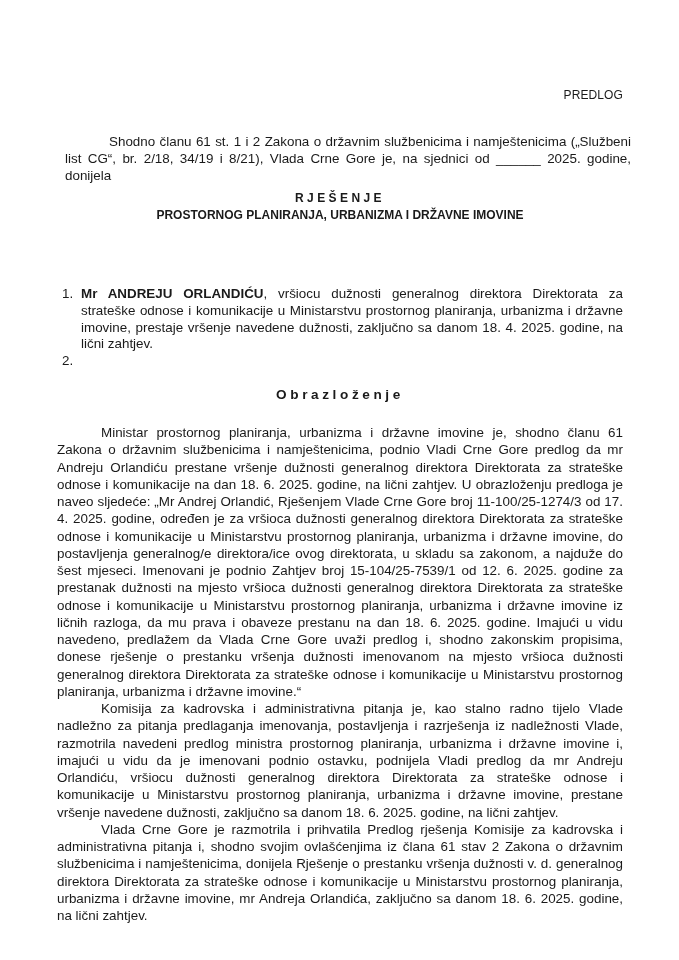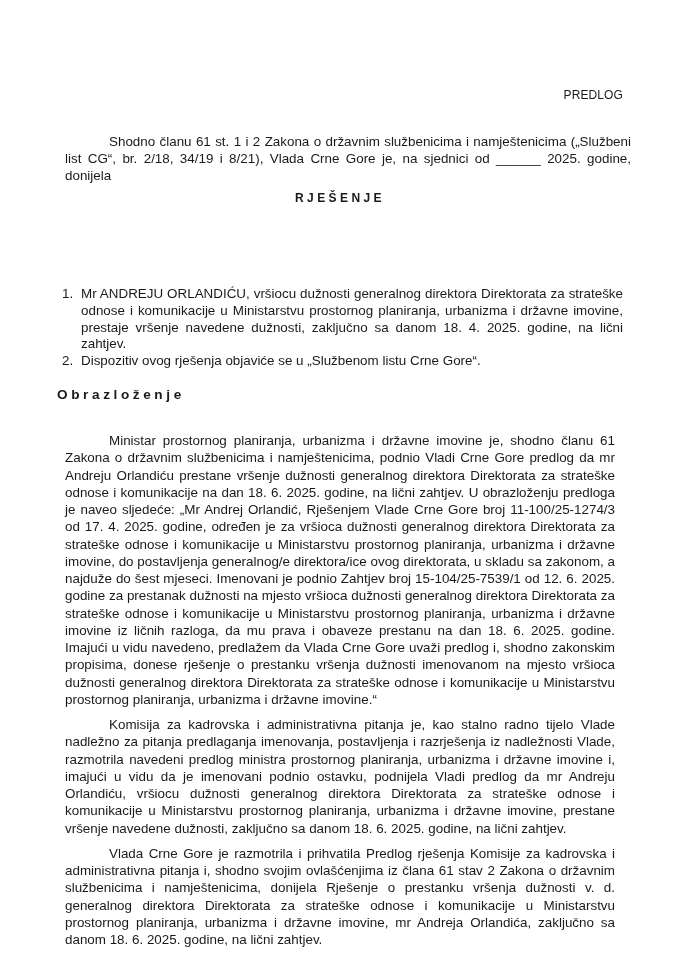--- a/index.html
+++ b/index.html
@@ -68,67 +68,67 @@
       position: relative;
       padding-left: 24px;
       text-align: justify;
     }
     .items li .num {
       position: absolute;
       left: 5px;
       top: 0;
     }
     .items li b {
-      font-weight: normal;
+      font-weight: bold;
     }
     .obraz-title {
       position: absolute;
       top: 387px;
       left: 0;
       width: 566px;
-      text-align: left;
+      text-align: center;
       font-weight: bold;
       font-size: 13.6px;
       letter-spacing: 3.6px;
     }
     .body-text {
       position: absolute;
       top: 424px;
       left: 0;
       width: 566px;
       font-size: 13.4px;
       line-height: 17.25px;
     }
     .body-text p {
-      margin: 8px;
+      margin: 0;
       text-align: justify;
       text-indent: 44px;
     }
   </style>
 </head>
 <body>
 
 <div class="page">
 
   <div class="predlog">PREDLOG</div>
 
   <p class="intro">Shodno članu 61 st. 1 i 2 Zakona o državnim službenicima i namještenicima („Službeni list CG“, br. 2/18, 34/19 i 8/21), Vlada Crne Gore je, na sjednici od ______ 2025. godine, donijela</p>
 
   <div class="title-block">
     <div class="rjesenje">RJEŠENJE</div>
+    <div>PROSTORNOG PLANIRANJA, URBANIZMA I DRŽAVNE IMOVINE</div>
   </div>
 
   <ol class="items">
     <li>
       <span class="num">1.</span>
       <b>Mr ANDREJU ORLANDIĆU</b><span>, vršiocu dužnosti generalnog direktora Direktorata za strateške odnose i komunikacije u Ministarstvu prostornog planiranja, urbanizma i državne imovine, prestaje vršenje navedene dužnosti, zaključno sa danom 18. 4. 2025. godine, na lični zahtjev.</span>
     </li>
     <li>
       <span class="num">2.</span>
-      <span>Dispozitiv ovog rješenja objaviće se u „Službenom listu Crne Gore“.</span>
     </li>
   </ol>
 
   <div class="obraz-title">Obrazloženje</div>
 
   <div class="body-text">
     <p>Ministar prostornog planiranja, urbanizma i državne imovine je, shodno članu 61 Zakona o državnim službenicima i namještenicima, podnio Vladi Crne Gore predlog da mr Andreju Orlandiću prestane vršenje dužnosti generalnog direktora Direktorata za strateške odnose i komunikacije na dan 18. 6. 2025. godine, na lični zahtjev. U obrazloženju predloga je naveo sljedeće: „Mr Andrej Orlandić, Rješenjem Vlade Crne Gore broj 11-100/25-1274/3 od 17. 4. 2025. godine, određen je za vršioca dužnosti generalnog direktora Direktorata za strateške odnose i komunikacije u Ministarstvu prostornog planiranja, urbanizma i državne imovine, do postavljenja generalnog/e direktora/ice ovog direktorata, u skladu sa zakonom, a najduže do šest mjeseci. Imenovani je podnio Zahtjev broj 15-104/25-7539/1 od 12. 6. 2025. godine za prestanak dužnosti na mjesto vršioca dužnosti generalnog direktora Direktorata za strateške odnose i komunikacije u Ministarstvu prostornog planiranja, urbanizma i državne imovine iz ličnih razloga, da mu prava i obaveze prestanu na dan 18. 6. 2025. godine. Imajući u vidu navedeno, predlažem da Vlada Crne Gore uvaži predlog i, shodno zakonskim propisima, donese rješenje o prestanku vršenja dužnosti imenovanom na mjesto vršioca dužnosti generalnog direktora Direktorata za strateške odnose i komunikacije u Ministarstvu prostornog planiranja, urbanizma i državne imovine.“</p>
     <p>Komisija za kadrovska i administrativna pitanja je, kao stalno radno tijelo Vlade nadležno za pitanja predlaganja imenovanja, postavljenja i razrješenja iz nadležnosti Vlade, razmotrila navedeni predlog ministra prostornog planiranja, urbanizma i državne imovine i, imajući u vidu da je imenovani podnio ostavku, podnijela Vladi predlog da mr Andreju Orlandiću, vršiocu dužnosti generalnog direktora Direktorata za strateške odnose i komunikacije u Ministarstvu prostornog planiranja, urbanizma i državne imovine, prestane vršenje navedene dužnosti, zaključno sa danom 18. 6. 2025. godine, na lični zahtjev.</p>
     <p>Vlada Crne Gore je razmotrila i prihvatila Predlog rješenja Komisije za kadrovska i administrativna pitanja i, shodno svojim ovlašćenjima iz člana 61 stav 2 Zakona o državnim službenicima i namještenicima, donijela Rješenje o prestanku vršenja dužnosti v. d. generalnog direktora Direktorata za strateške odnose i komunikacije u Ministarstvu prostornog planiranja, urbanizma i državne imovine, mr Andreja Orlandića, zaključno sa danom 18. 6. 2025. godine, na lični zahtjev.</p>
   </div>

